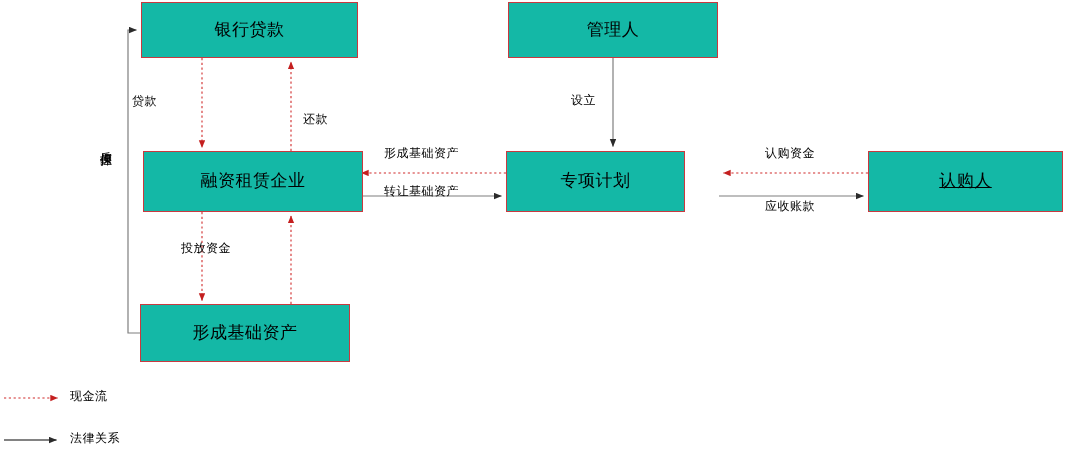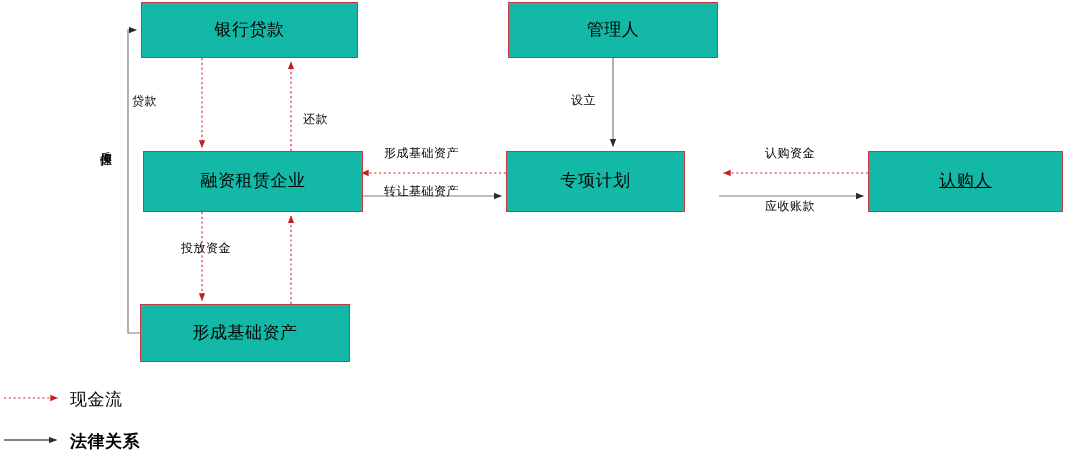--- a/index.html
+++ b/index.html
@@ -58,21 +58,21 @@
     text-align: center;
   }
   .edge-label.vertical {
     writing-mode: vertical-rl;
     text-orientation: upright;
     white-space: nowrap;
     letter-spacing: 1px;
   }
   .legend-item {
     position: absolute;
-    font-size: 17px;
+    font-size: 12px;
     color: #000000;
     white-space: nowrap;
     letter-spacing: 0.5px;
   }
 </style>
 </head>
 <body>
 
 <div id="canvas">
 
@@ -184,15 +184,15 @@
   <div class="edge-label" style="left:384px; top:146px;">形成基础资产</div>
 
   <div class="edge-label" style="left:384px; top:184px;">转让基础资产</div>
 
   <div class="edge-label" style="left:765px; top:146px;">认购资金</div>
 
   <div class="edge-label" style="left:765px; top:199px;">应收账款</div>
 
   <div class="legend-item" style="left:70px; top:388px;">现金流</div>
 
-  <div class="legend-item" style="left:70px; top:430px;font-weight:bold;">法律关系</div>
+  <div class="legend-item" style="left:70px; top:430px;">法律关系</div>
 
 </div>
 
 </body></html>

